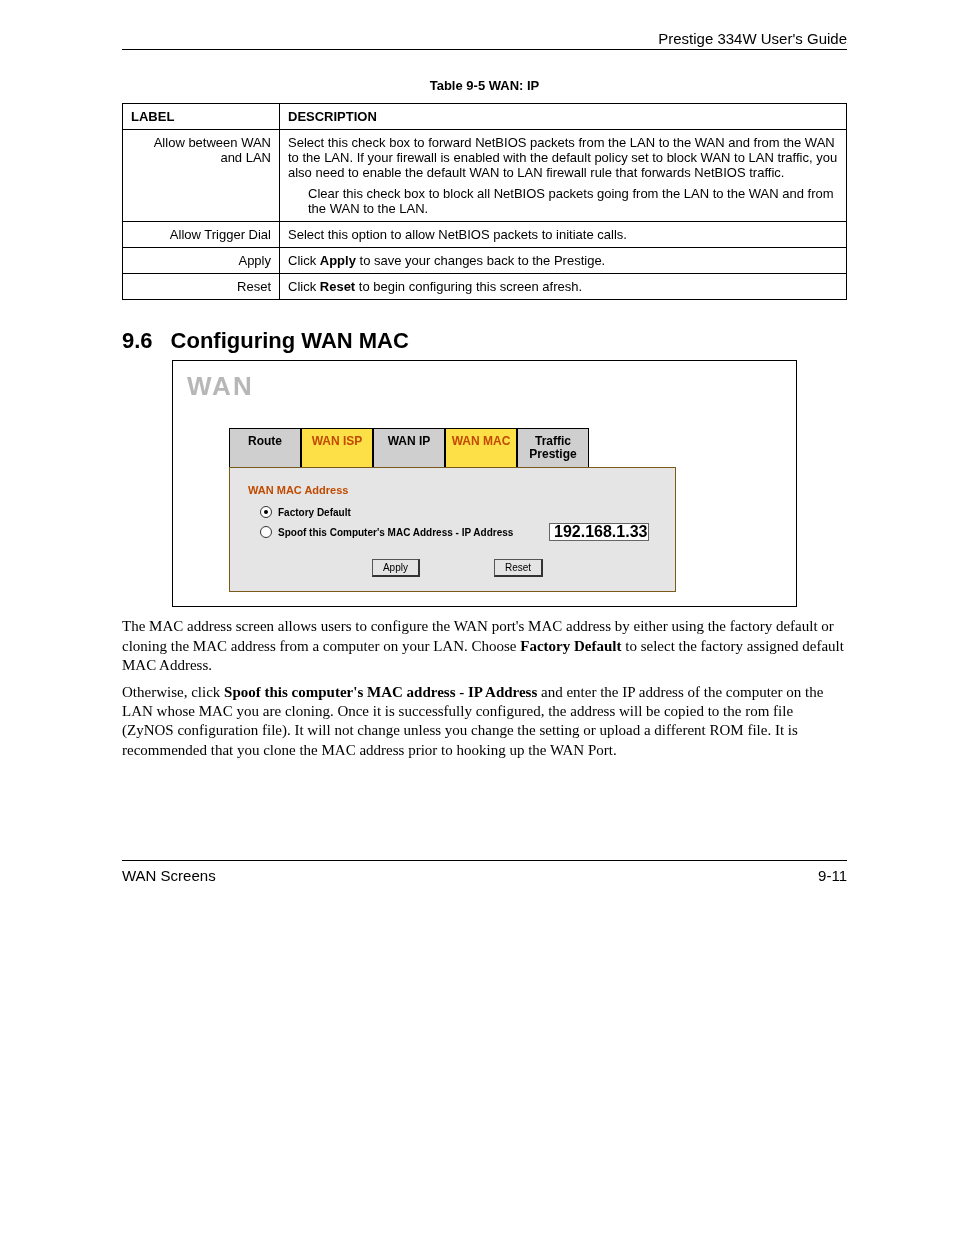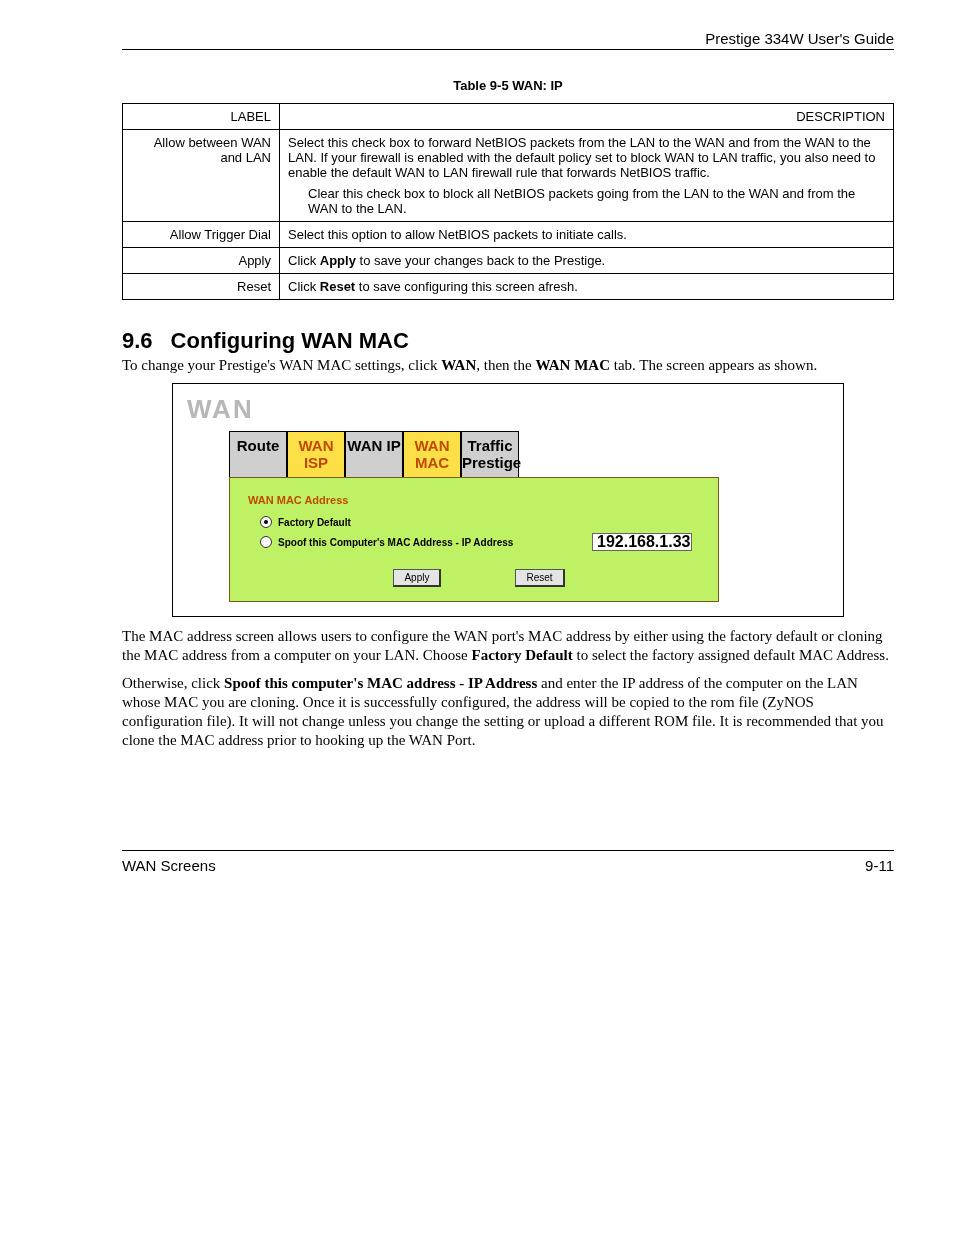--- a/index.html
+++ b/index.html
@@ -4,21 +4,21 @@
 <style>
   body {
     margin: 0;
     padding: 0;
     background: #fff;
     font-family: "Times New Roman", Times, serif;
     color: #000;
     width: 954px;
   }
   .page {
-    padding: 30px 60px 60px 122px;
+    padding: 30px 107px 60px 122px;
     box-sizing: border-box;
   }
   .header-right {
     text-align: right;
     font-family: Arial, Helvetica, sans-serif;
     font-size: 15px;
     padding-bottom: 2px;
   }
   .header-rule {
     border: none;
@@ -37,22 +37,22 @@
     width: 100%;
     font-family: Arial, Helvetica, sans-serif;
     font-size: 13px;
   }
   table.data-table th, table.data-table td {
     border: 1px solid #000;
     padding: 5px 8px;
     vertical-align: top;
   }
   table.data-table th {
-    font-weight: normal;
-    text-align: right;
+    font-weight: bold;
+    text-align: left;
   }
   table.data-table td.label-col {
     width: 140px;
     text-align: right;
   }
   td p { margin: 0 0 6px 0; }
   td p:last-child { margin-bottom: 0; margin-left: 20px; }
   h2.section {
     font-family: Arial, Helvetica, sans-serif;
     font-size: 22px;
@@ -78,38 +78,39 @@
     letter-spacing: 2px;
     margin: 0 0 6px 2px;
   }
   .tab-row {
     display: flex;
     margin-left: 44px;
   }
   .tab {
     border: 1px solid #000;
     border-bottom: none;
-    font-size: 15px;
+    font-size: 12px;
     font-weight: bold;
     padding: 6px 0;
-    width: 58px;
+    width: 72px;
     text-align: center;
     line-height: 1.1;
     background: #ffffff;
     box-sizing: border-box;
+    margin-top: 20px;
   }
   .tab.gray { background: #cfcfcf; }
   .tab.active {
     color: #c24a00;
     background: #fde047;
   }
   .panel {
-    background: #bef264;
+    background: #e5e5e5;
     margin-left: 44px;
-    width: 490px;
+    width: 447px;
     border: 1px solid #7a5a1a;
     padding: 16px 8px 14px 18px;
     position: relative;
     box-sizing: border-box;
   }
   .panel-section-title {
     font-size: 11px;
     font-weight: bold;
     color: #c24a00;
     margin-bottom: 10px;
@@ -209,31 +210,28 @@
       <tr>
         <td class="label-col">Allow Trigger Dial</td>
         <td>Select this option to allow NetBIOS packets to initiate calls.</td>
       </tr>
       <tr>
         <td class="label-col">Apply</td>
         <td><span>Click </span><b>Apply</b><span> to save your changes back to the Prestige.</span></td>
       </tr>
       <tr>
         <td class="label-col">Reset</td>
-        <td><span>Click </span><b>Reset</b><span> to save configuring this screen afresh.</span></td>
+        <td><span>Click </span><b>Reset</b><span> to begin configuring this screen afresh.</span></td>
       </tr>
     </tbody>
   </table>
 
   <h2 class="section">
     <span class="num">9.6</span><span>Configuring WAN MAC</span>
   </h2>
-  <p class="body">
-    <span>To change your Prestige's WAN MAC settings, click </span><b>WAN</b><span>, then the </span><b>WAN MAC</b><span> tab.  The screen appears as shown.</span>
-  </p>
 
   <div class="figure-box">
     <div class="wan-title">WAN</div>
     <div class="tab-row">
       <div class="tab gray">Route</div>
       <div class="tab active">WAN ISP</div>
       <div class="tab gray">WAN IP</div>
       <div class="tab active">WAN MAC</div>
       <div class="tab gray">Traffic Prestige</div>
     </div>

